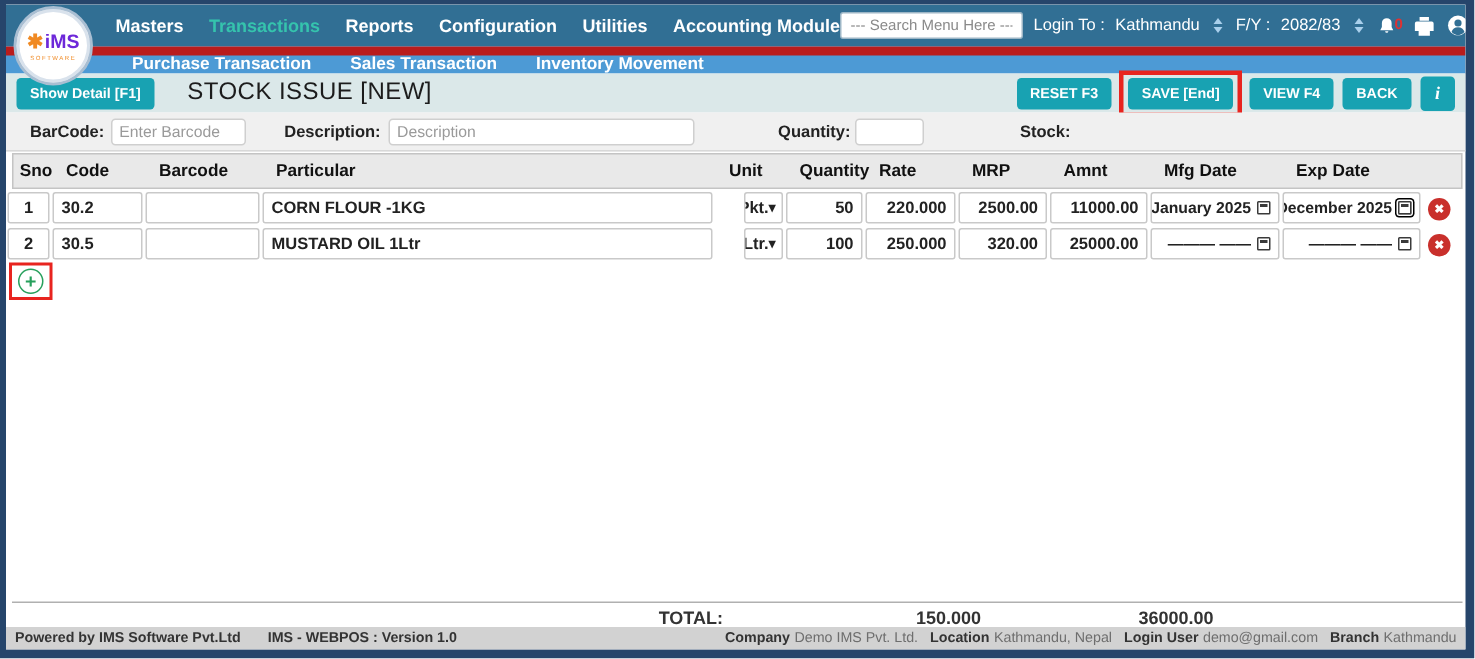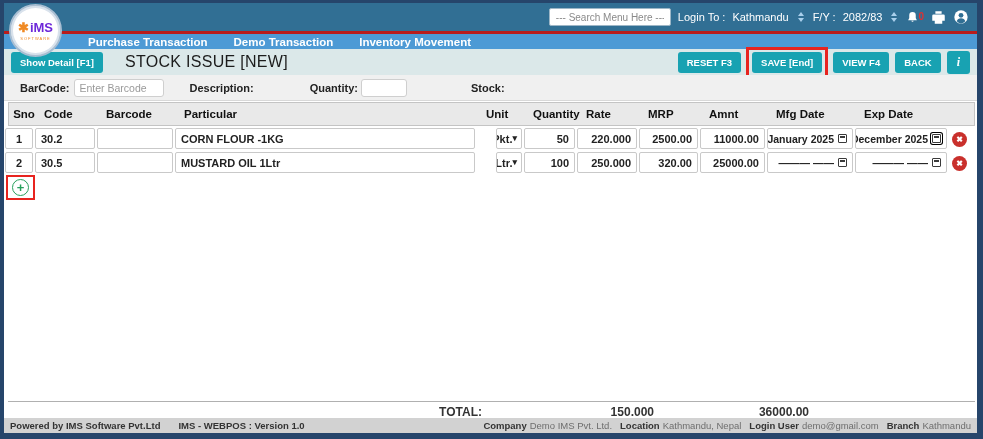--- a/index.html
+++ b/index.html
@@ -31,21 +31,21 @@
   .chev i { display:block; width:0; height:0; border-left:3.5px solid transparent; border-right:3.5px solid transparent; }
   .chev .up { border-bottom:4px solid #a9d0ec; }
   .chev .dn { border-top:4px solid #a9d0ec; }
   .bell-wrap { position:relative; display:flex; align-items:flex-start; }
   .bellcount { color:#e03131; font-size:10px; font-weight:bold; margin-left:-1px; margin-top:-2px; }
   .icon-btn { display:flex; align-items:center; cursor:pointer; }
 
   
   .subnav { position:absolute; top:28px; left:0; right:0; height:18px; background:#4d9ad5;
             display:flex; align-items:center; gap:26px; padding-left:84px;
-            color:#fff; font-size:11.5px; font-weight:bold; border-top:3px solid #b91c1c; }
+            color:#fff; font-size:11.5px; font-weight:bold; border-top:6px solid #b91c1c; }
   .subnav .sitem { cursor:pointer; white-space:nowrap; }
 
   
   .toolbar { position:absolute; top:46px; left:0; right:0; height:26px; background:#dbe8e9;
              display:flex; align-items:center; padding:0 7px; }
   .tbtn { background:#18a2b2; color:#fff; border:none; border-radius:3px; font-weight:bold;
           font-size:9.5px; padding:5px 9px; cursor:pointer; font-family:"Liberation Sans",sans-serif; white-space:nowrap; }
   .page-title { margin-left:22px; font-size:16px; font-weight:500; color:#1c1c1c; letter-spacing:0.3px; }
   .toolbar-right { margin-left:auto; display:flex; align-items:center; gap:6px; }
   .red-box { border:3px solid #e8241f; padding:2px 3px; margin:-6px -1px; display:flex; }
@@ -121,20 +121,28 @@
 <div class="frame">
 
   <div class="topnav">
     <div class="logo">
       <div class="brandline">
         <span class="pin">✱</span>
         <span class="brand">iMS</span>
       </div>
       <span class="sub">SOFTWARE</span>
     </div>
+    <div class="menu">
+      <span class="mitem">Masters</span>
+      <span class="mitem active">Transactions</span>
+      <span class="mitem">Reports</span>
+      <span class="mitem">Configuration</span>
+      <span class="mitem">Utilities</span>
+      <span class="mitem">Accounting Module</span>
+    </div>
     <div class="nav-right">
       <input class="searchbox" placeholder="--- Search Menu Here ---" style="">
       <span class="navlabel">Login To :</span>
       <span class="navlabel">Kathmandu</span>
       <span class="chev">
           <i class="up"></i>
           <i class="dn"></i>
         </span>
       <span class="navlabel">F/Y :</span>
       <span class="navlabel">2082/83</span>
@@ -159,21 +167,21 @@
           <circle cx="12" cy="9.5" r="3.6" fill="#316f94"></circle>
           <path d="M5.5 18.5a6.8 6.8 0 0 1 13 0A10 10 0 0 1 12 22a10 10 0 0 1-6.5-3.5z" fill="#316f94"></path>
         </svg>
 
       </span>
     </div>
   </div>
 
   <div class="subnav">
     <span class="sitem">Purchase Transaction</span>
-    <span class="sitem">Demo Transaction</span>
+    <span class="sitem">Sales Transaction</span>
     <span class="sitem">Inventory Movement</span>
   </div>
 
   <div class="toolbar">
     <button class="tbtn">Show Detail [F1]</button>
     <span class="page-title">STOCK ISSUE [NEW]</span>
     <div class="toolbar-right">
       <button class="tbtn">RESET F3</button>
       <div class="red-box">
         <button class="tbtn">SAVE [End]</button>
@@ -181,20 +189,21 @@
       <button class="tbtn">VIEW F4</button>
       <button class="tbtn">BACK</button>
       <button class="tbtn info-btn">i</button>
     </div>
   </div>
 
   <div class="formrow">
     <label class="lbl-barcode">BarCode:</label>
     <input class="in-barcode" placeholder="Enter Barcode" style="">
     <label class="lbl-desc">Description:</label>
+    <input class="in-desc" placeholder="Description" style="">
     <label class="lbl-qty">Quantity:</label>
     <input class="in-qty" style="">
     <label class="lbl-stock">Stock:</label>
   </div>
 
   <div class="grid thead">
     <div class="hc ctr">Sno</div>
     <div class="hc">Code</div>
     <div class="hc">Barcode</div>
     <div class="hc">Particular</div>

